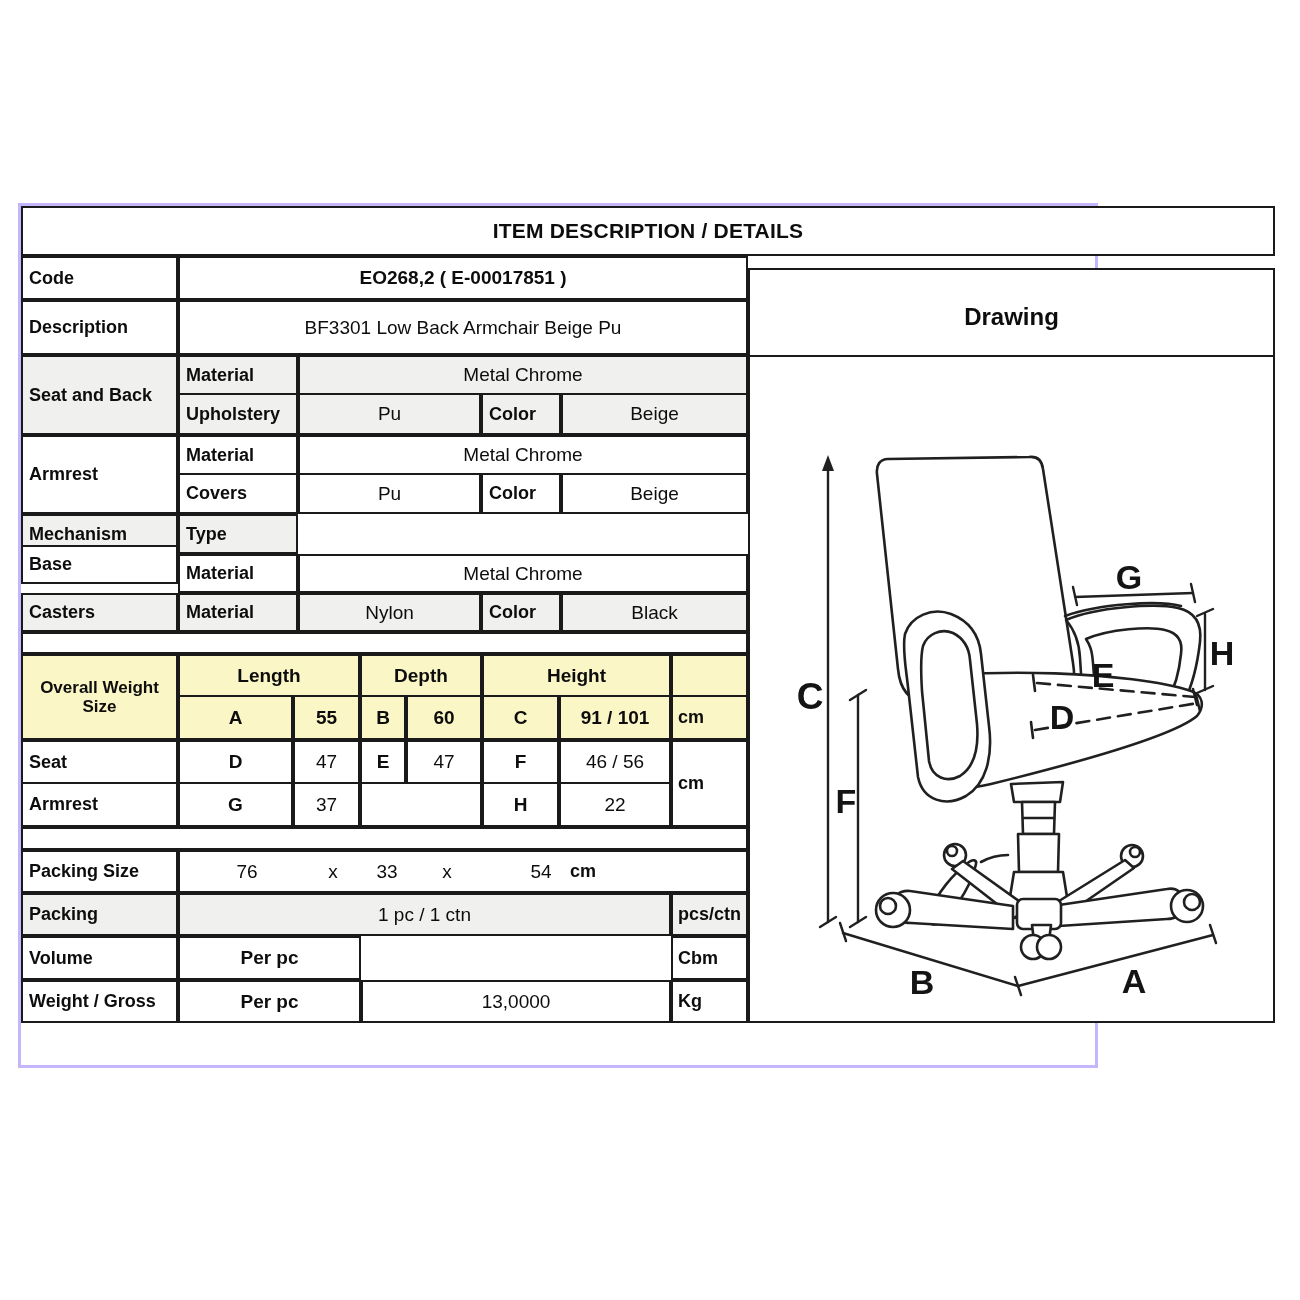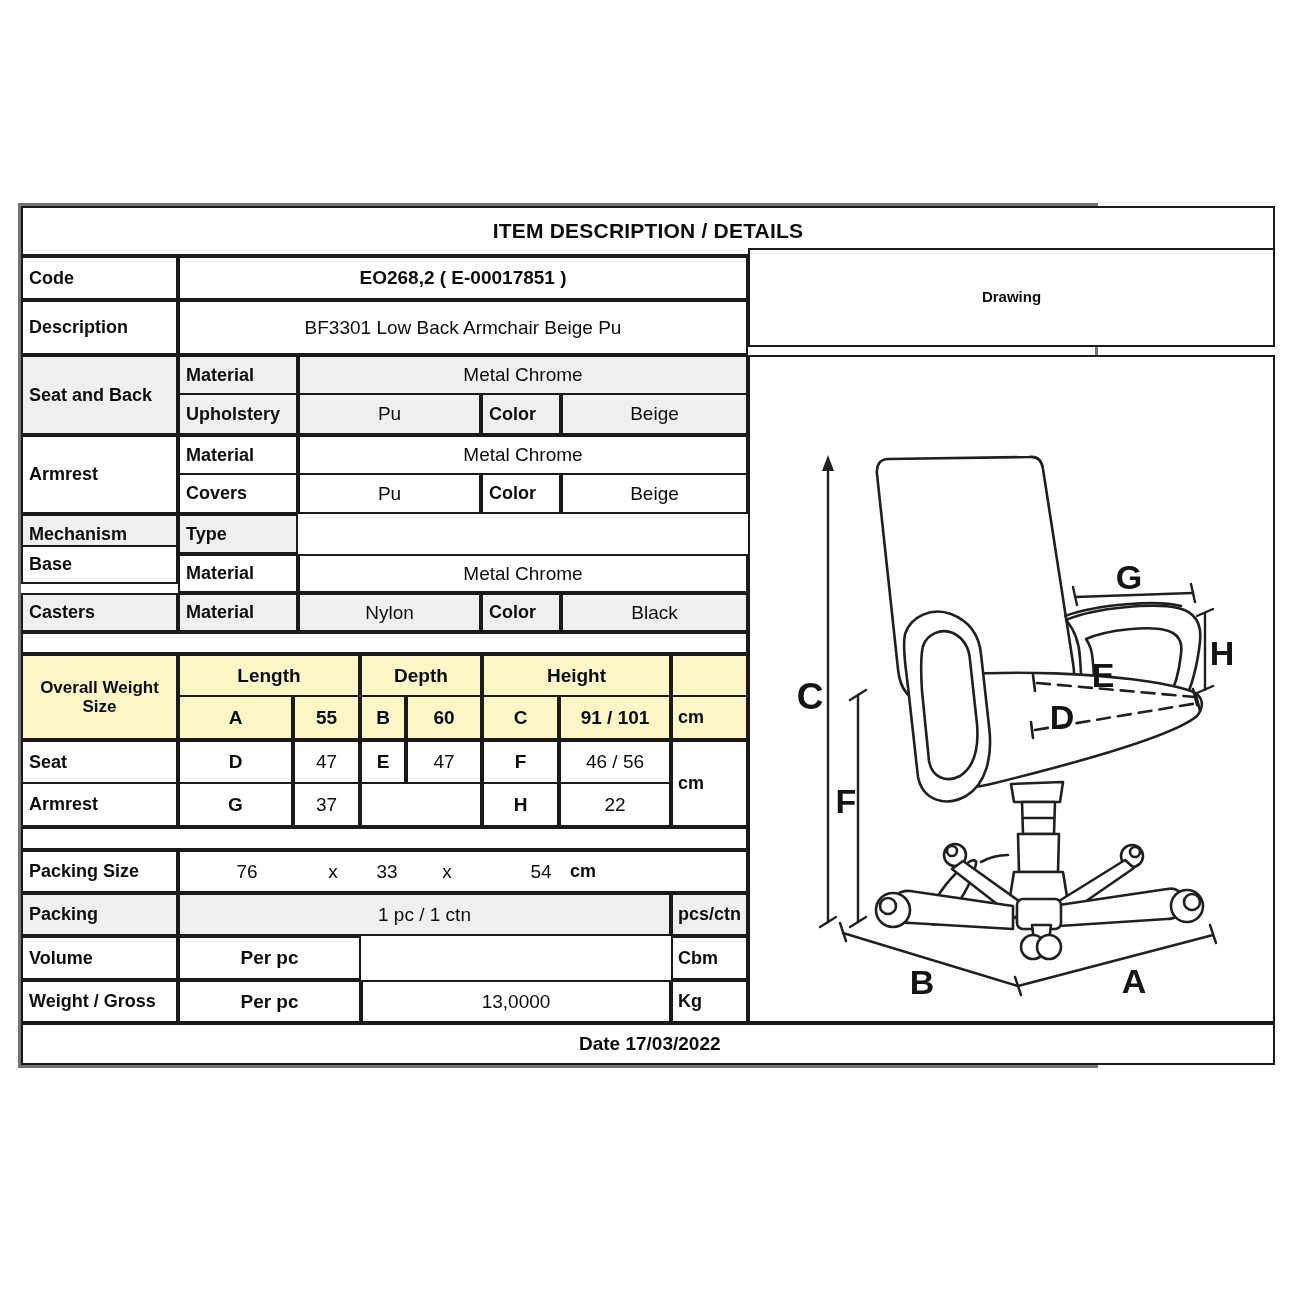--- a/index.html
+++ b/index.html
@@ -1,17 +1,17 @@
 <!DOCTYPE html>
 <html><head>
 <meta charset="utf-8">
 <style>
   html,body{margin:0;padding:0;background:#fff;}
   body{width:1300px;height:1300px;position:relative;font-family:"Liberation Sans",sans-serif;color:#0d0d0d;}
-  .sheet{position:absolute;left:18px;top:203px;width:1080px;height:865px;border:3px solid #737373;background:#fff;box-sizing:border-box;}
+  .sheet{position:absolute;left:18px;top:203px;width:1080px;height:865px;border:3px solid #c4b5fd;background:#fff;box-sizing:border-box;}
   .cell{position:absolute;box-sizing:border-box;border:2px solid #1a1a1a;background:#fff;display:flex;align-items:center;font-size:19px;line-height:1.12;}
   .lab{font-weight:bold;padding-left:6px;font-size:18px;}
   .ctr{justify-content:center;text-align:center;}
   .b{font-weight:bold;}
   .gray{background:#f0f0ee;}
   .yellow{background:#faf6c5;}
   .nb{border-top:none;}
   .title{font-size:21px;letter-spacing:.2px;}
   .twolines{flex-direction:column;justify-content:center;font-weight:bold;font-size:17px;padding-left:0;}
   .unit{font-weight:bold;padding-left:5px;font-size:18px;}
@@ -24,21 +24,21 @@
 
 <div class="sheet">
 
   <div class="cell ctr b title" style="left:0;top:0;width:1254px;height:50px;">ITEM DESCRIPTION / DETAILS</div>
 
   <div class="cell lab" style="left:0;top:50px;width:157px;height:44px;">Code</div>
   <div class="cell ctr b" style="left:157px;top:50px;width:570px;height:44px;">EO268,2 ( E-00017851 )</div>
   <div class="cell lab" style="left:0;top:94px;width:157px;height:55px;">Description</div>
   <div class="cell ctr" style="left:157px;top:94px;width:570px;height:55px;">BF3301 Low Back Armchair Beige Pu</div>
 
-  <div class="cell ctr b" style="left:727px;top:42px;width:527px;height:99px;font-size:15px;">Drawing</div>
+  <div class="cell ctr b" style="left:727px;top:62px;width:527px;height:99px;font-size:24px;">Drawing</div>
 
   <div class="cell lab gray" style="left:0;top:149px;width:157px;height:80px;">Seat and Back</div>
   <div class="cell lab gray" style="left:157px;top:149px;width:120px;height:40px;">Material</div>
   <div class="cell ctr gray" style="left:277px;top:149px;width:450px;height:40px;">Metal Chrome</div>
   <div class="cell lab gray nb" style="left:157px;top:189px;width:120px;height:40px;">Upholstery</div>
   <div class="cell ctr gray nb" style="left:277px;top:189px;width:183px;height:40px;">Pu</div>
   <div class="cell lab gray nb" style="left:460px;top:189px;width:80px;height:40px;">Color</div>
   <div class="cell ctr gray nb" style="left:540px;top:189px;width:187px;height:40px;">Beige</div>
 
   <div class="cell lab" style="left:0;top:229px;width:157px;height:79px;">Armrest</div>
@@ -114,21 +114,20 @@
 
   <div class="cell lab" style="left:0;top:730px;width:157px;height:44px;">Volume</div>
   <div class="cell ctr b" style="left:157px;top:730px;width:183px;height:44px;">Per pc</div>
   <div class="cell unit" style="left:650px;top:730px;width:77px;height:44px;">Cbm</div>
 
   <div class="cell lab" style="left:0;top:774px;width:157px;height:43px;">Weight / Gross</div>
   <div class="cell ctr b" style="left:157px;top:774px;width:183px;height:43px;">Per pc</div>
   <div class="cell ctr" style="left:340px;top:774px;width:310px;height:43px;">13,0000</div>
   <div class="cell unit" style="left:650px;top:774px;width:77px;height:43px;">Kg</div>
 
-  <div class="cell datecell" style="left:0;top:817px;width:1254px;height:42px;">Date 17/03/2022</div>
 
   <div class="cell" style="left:727px;top:149px;width:527px;height:668px;overflow:hidden;">
     <svg width="523" height="664" viewBox="0 0 523 664">
       <g fill="#ffffff" stroke="#202020" stroke-width="2.6" stroke-linejoin="round" stroke-linecap="round">
 
         <path d="M 138 102 C 130 102 126 108 127 117 L 148 312 C 150 333 159 344 176 345 L 303 347 C 321 346 327 331 323 306 L 293 112 C 292 104 288 99 279 100 Z"></path>
 
         <path fill="none" d="M 315 259 C 348 247 408 243 431 249"></path>
         <path d="M 316 263 C 346 250 406 246 428 251 C 446 255 452 267 450 285 C 447 311 441 331 434 345 L 353 350 C 340 351 333 344 332 332 L 330 301 C 329 281 322 270 316 263 Z"></path>
         <path d="M 336 282 C 359 272 400 269 415 273 C 428 276 433 284 431 297 C 429 316 424 332 418 342 L 360 345 C 351 346 346 341 345 332 L 343 306 C 342 293 340 288 336 282 Z"></path>

